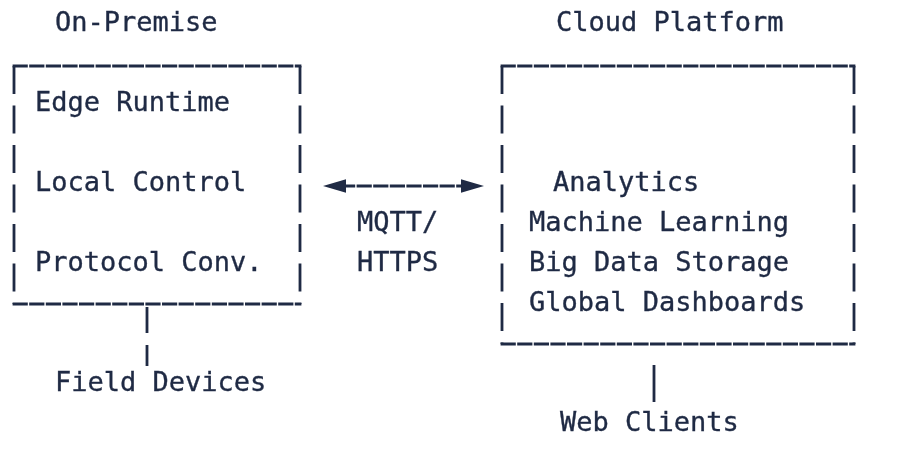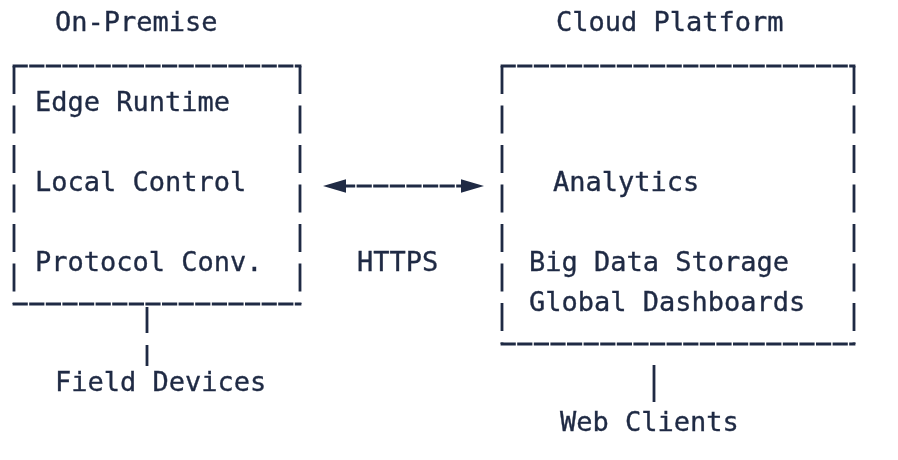--- a/index.html
+++ b/index.html
@@ -53,21 +53,23 @@
   </svg>
 
   <div class="lbl" style="left:55px;  top:2px;">On-Premise</div>
   <div class="lbl" style="left:556px; top:2px;text-align:right;">Cloud Platform</div>
 
   <div class="lbl" style="left:35px;  top:82px;">Edge Runtime</div>
   <div class="lbl" style="left:35px;  top:162px;">Local Control</div>
   <div class="lbl" style="left:35px;  top:242px;">Protocol Conv.</div>
 
   <div class="lbl" style="left:529px; top:162px;margin-left:24px;">Analytics</div>
+  <div class="lbl" style="left:529px; top:202px;">Machine Learning</div>
   <div class="lbl" style="left:529px; top:242px;">Big Data Storage</div>
   <div class="lbl" style="left:529px; top:282px;text-align:center;">Global Dashboards</div>
 
+  <div class="lbl" style="left:357px; top:202px;">MQTT/</div>
   <div class="lbl" style="left:357px; top:242px;">HTTPS</div>
 
   <div class="lbl" style="left:55px;  top:362px;">Field Devices</div>
   <div class="lbl" style="left:560px; top:402px;">Web Clients</div>
 
 </div>
 
 </body></html>

